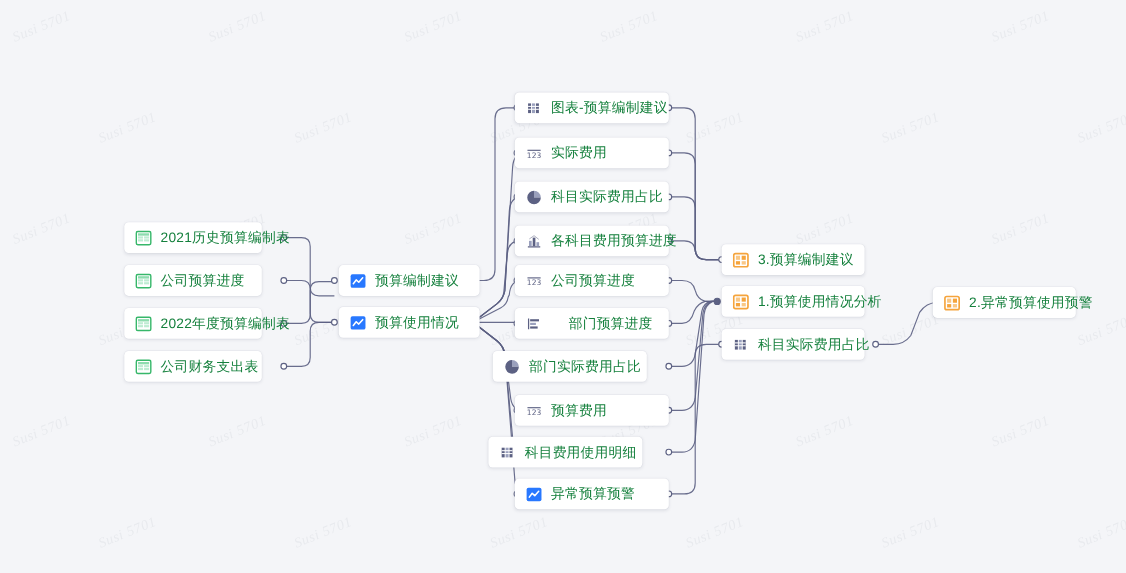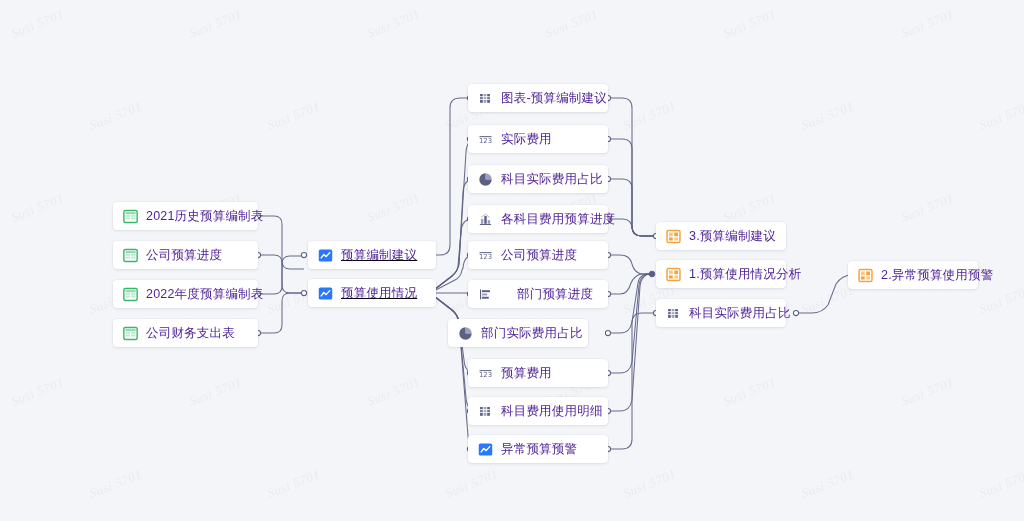--- a/index.html
+++ b/index.html
@@ -38,33 +38,33 @@
     display:flex;align-items:center;
     background:#ffffff;
     border-radius:4px;
     box-shadow:0 1px 3px rgba(40,45,75,.10), 0 0 0 .5px rgba(60,66,100,.05);
     padding:0 10px;
     height:28px;
     white-space:nowrap;
   }
   .node .lbl{
     font-size:12.5px;
-    color:#4c1d95;
+    color:#15803d;
     line-height:1;
     letter-spacing:.2px;
   }
   .ico{
     width:15px;height:15px;
     margin-right:8px;
     flex:0 0 15px;
     display:block;
   }
 
-  .n-left{width:145px;}
-  .n-mid2{width:128px;text-decoration:underline;}
+  .n-left{width:125px;}
+  .n-mid2{width:128px;}
   .n-mid{width:140px;}
   .n-right{width:130px;}
   .n-far{width:130px;}
 </style>
 </head>
 <body>
 
 <div id="canvas">
 
   <div class="wm-layer" id="wmLayer">
@@ -317,21 +317,21 @@
   </div>
 
   <div class="node n-mid" style="left:468px;top:359px;">
     <svg class="ico" viewBox="0 0 16 16">
       <rect x="1.6" y="4.4" width="12.8" height="1.1" fill="#5c6183"></rect>
       <text x="8" y="12.1" font-family="DejaVu Sans, sans-serif" font-size="7.3" fill="#5c6183" text-anchor="middle">123</text>
     </svg>
     <span class="lbl">预算费用</span>
   </div>
 
-  <div class="node n-mid" style="left:468px;top:397px;">
+  <div class="node n-mid" style="left:444px;top:397px;">
     <svg class="ico" viewBox="0 0 16 16">
       <rect x="2.2" y="3.2" width="2.9" height="9.4" fill="#5c6183"></rect>
       <rect x="6.0" y="3.2" width="2.9" height="9.4" fill="#9aa0bd"></rect>
       <rect x="9.8" y="3.2" width="2.9" height="9.4" fill="#5c6183"></rect>
       <rect x="2.2" y="5.6" width="10.5" height="1" fill="#fff"></rect>
       <rect x="2.2" y="8.4" width="10.5" height="1" fill="#fff"></rect>
     </svg>
     <span class="lbl">科目费用使用明细</span>
   </div>
 

